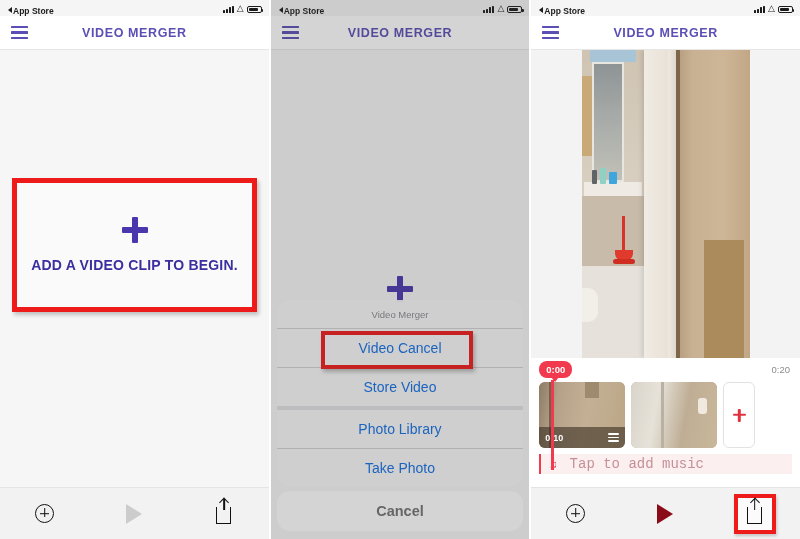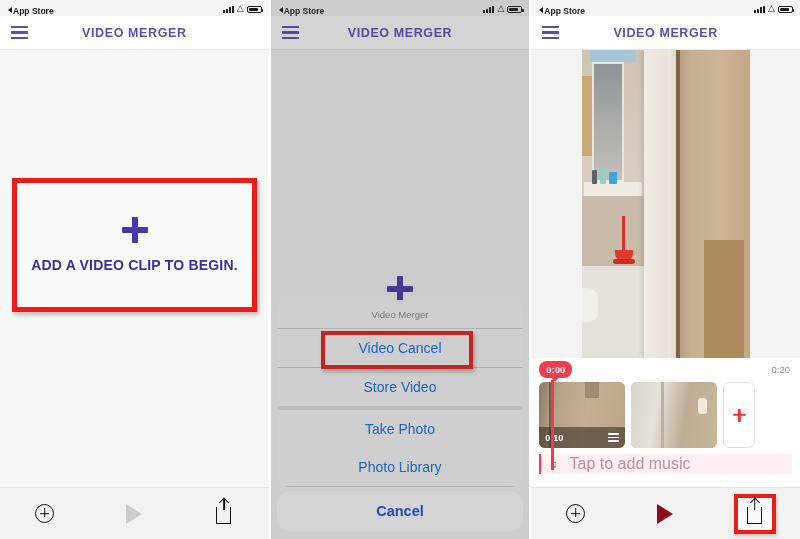--- a/index.html
+++ b/index.html
@@ -251,21 +251,21 @@
   }
   .cancel-btn {
     position: absolute;
     left: 6px; right: 6px;
     bottom: 8px;
     background: #ffffff;
     border-radius: 13px;
     text-align: center;
     font-size: 14.5px;
     font-weight: bold;
-    color: #1d4ed8;
+    color: #737373;
     padding: 12px 0;
   }
 
   
   .body-3 {
     height: calc(539px - 16px - 34px - 52px);
     background: #f3f3f3;
     position: relative;
   }
   .preview {
@@ -434,21 +434,21 @@
 
   .music-bar {
     margin: 6px 8px 0 8px;
     height: 20px;
     background: #fceff0;
     border-left: 2.5px solid #f23a4e;
     display:flex; align-items:center; gap: 12px;
     padding-left: 8px;
   }
   .music-note { color:#f0354a; font-size: 11px; line-height:1; }
-  .music-text { color:#c59095; font-size: 16px; }
+  .music-text { color:#c59095; font-size: 14px; font-family: Liberation Mono, monospace; }
 </style>
 </head>
 <body>
 
 <div class="screens">
 
   <div class="panel panel-1">
 
     <div class="statusbar">
       <div class="sb-left">
@@ -534,22 +534,22 @@
 
     <div class="body-2">
       <div class="plus-center-2">
         <div class="plus-lg"></div>
       </div>
 
       <div class="sheet">
         <div class="sheet-title">Video Merger</div>
         <div class="sheet-item">Video Cancel</div>
         <div class="sheet-item sep-thick">Store Video</div>
+        <div class="sheet-item">Photo Library</div>
         <div class="sheet-item last">Take Photo</div>
-        <div class="sheet-item">Photo Library</div>
         <div class="vl-hl"></div>
       </div>
 
       <div class="cancel-btn">Cancel</div>
     </div>
 
     <div class="dim-overlay"></div>
   </div>
 
   <div class="gap"></div>

